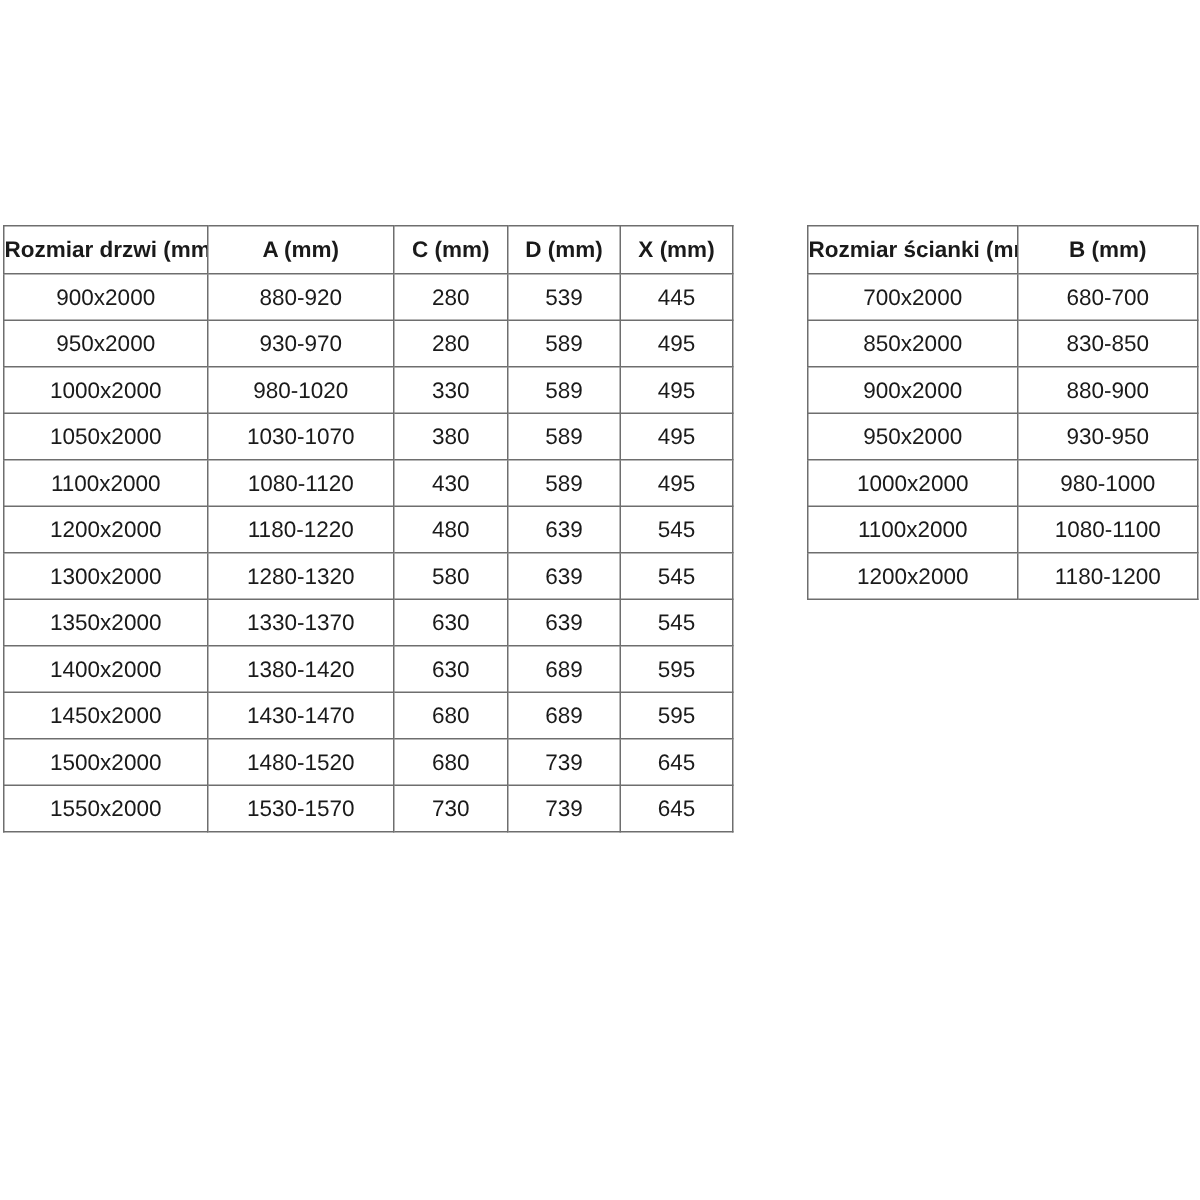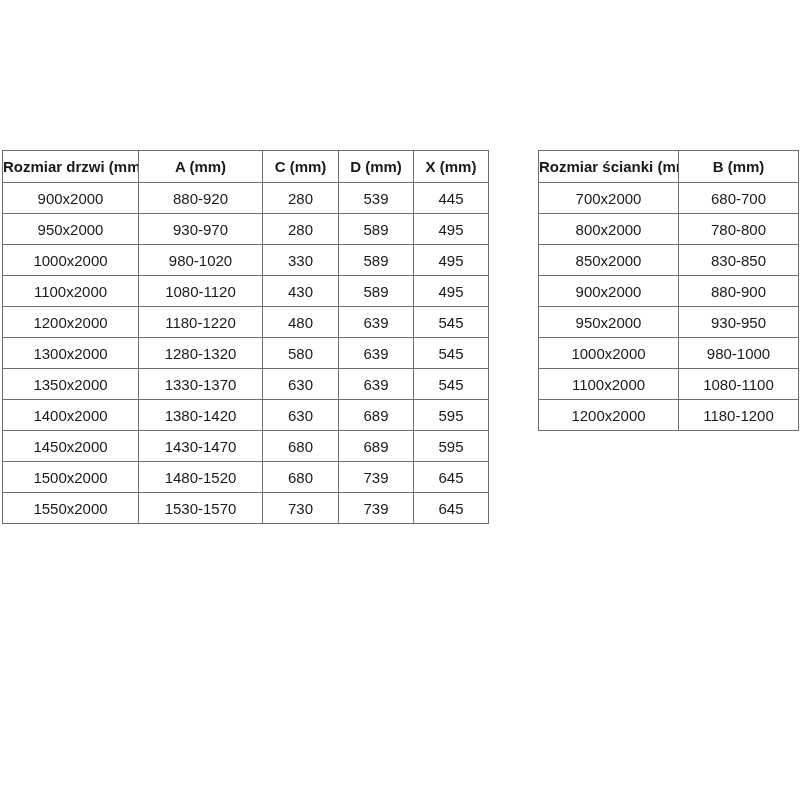--- a/index.html
+++ b/index.html
@@ -79,20 +79,27 @@
           <td>495</td>
         </tr>
         <tr>
           <td>1000x2000</td>
           <td>980-1020</td>
           <td>330</td>
           <td>589</td>
           <td>495</td>
         </tr>
         <tr>
+          <td>1050x2000</td>
+          <td>1030-1070</td>
+          <td>380</td>
+          <td>589</td>
+          <td>495</td>
+        </tr>
+        <tr>
           <td>1100x2000</td>
           <td>1080-1120</td>
           <td>430</td>
           <td>589</td>
           <td>495</td>
         </tr>
         <tr>
           <td>1200x2000</td>
           <td>1180-1220</td>
           <td>480</td>
@@ -154,24 +161,20 @@
           <th>Rozmiar ścianki (mm)</th>
           <th>B (mm)</th>
         </tr>
       </thead>
       <tbody>
         <tr>
           <td>700x2000</td>
           <td>680-700</td>
         </tr>
         <tr>
-          <td>800x2000</td>
-          <td>780-800</td>
-        </tr>
-        <tr>
           <td>850x2000</td>
           <td>830-850</td>
         </tr>
         <tr>
           <td>900x2000</td>
           <td>880-900</td>
         </tr>
         <tr>
           <td>950x2000</td>
           <td>930-950</td>

